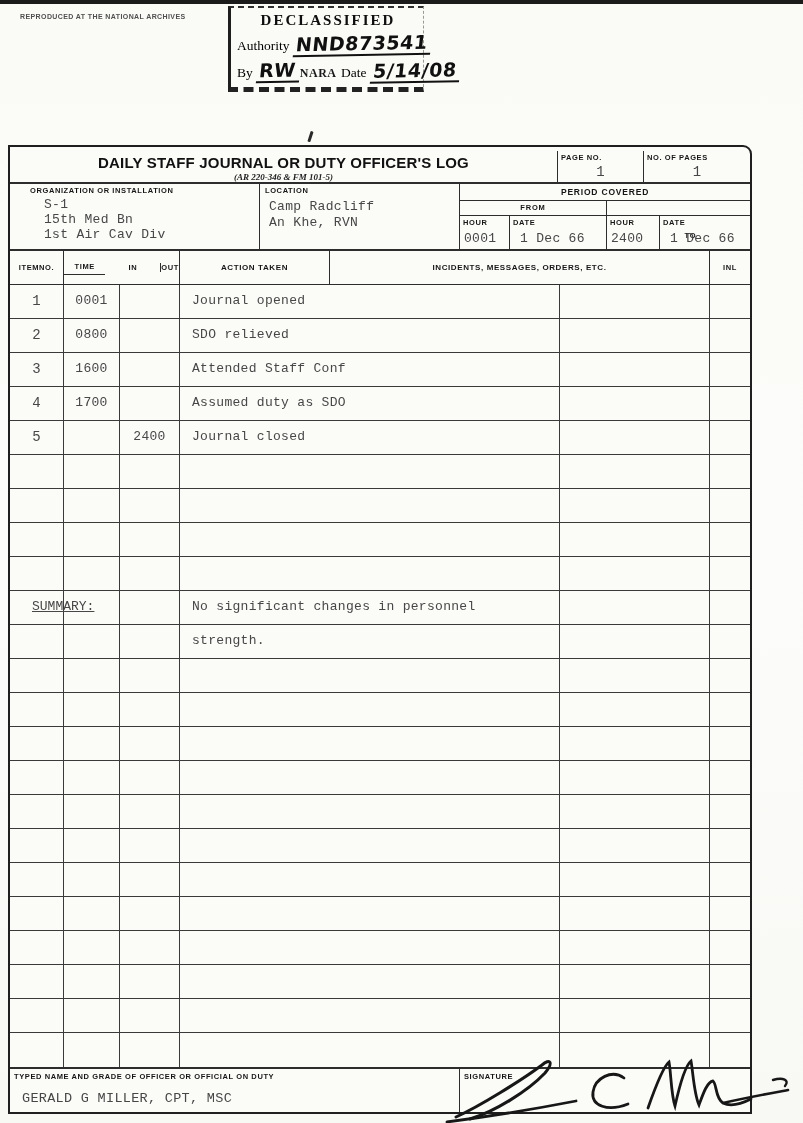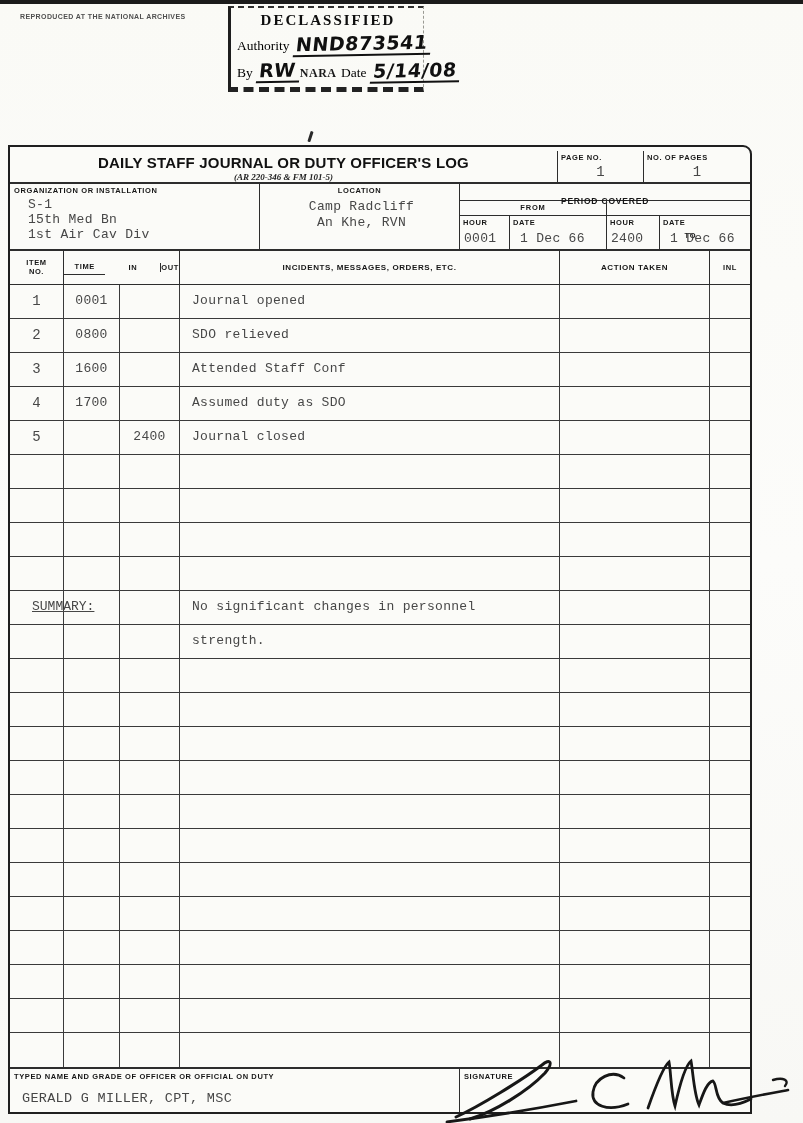--- a/index.html
+++ b/index.html
@@ -61,40 +61,40 @@
   
   .row-title{height:37px;display:flex;border-bottom:2px solid var(--line);align-items:flex-end;}
   .cell-title{flex:1;border-right:1.5px solid var(--line);text-align:center;padding-top:3px;}
   .form-title{font-size:15px;font-weight:700;letter-spacing:.2px;color:#111;}
   .form-subtitle{font-family:"Liberation Serif",serif;font-style:italic;font-weight:700;font-size:9px;color:#222;margin-top:1px;}
   .cell-pageno{width:86px;border-right:1.5px solid var(--line);padding:2px 3px;text-align:left;}
   .cell-pages{width:106px;padding:2px 3px;}
   .pageno-val{font-family:"Liberation Mono",monospace;font-size:14px;color:var(--type);text-align:center;margin-top:2px;}
   
   .row-org{height:68px;display:flex;border-bottom:2px solid var(--line);}
-  .cell-org{width:250px;border-right:1.5px solid var(--line);padding:2px 4px;}
-  .cell-loc{width:200px;border-right:1.5px solid var(--line);padding:2px 5px;text-align:center;}
+  .cell-org{width:250px;border-right:1.5px solid var(--line);padding:2px 20px;}
+  .cell-loc{width:200px;border-right:1.5px solid var(--line);padding:2px 5px;}
   .org-lines{margin:2px 0 0 14px;line-height:15px;}
   .loc-lines{margin:4px 0 0 4px;line-height:16px;}
   .cell-period{flex:1;display:flex;flex-direction:column;}
-  .period-label{height:17px;border-bottom:1.5px solid var(--line);text-align:center;font-size:8.5px;font-weight:700;letter-spacing:.8px;padding-top:12px;color:var(--label);}
+  .period-label{height:17px;border-bottom:1.5px solid var(--line);text-align:center;font-size:8.5px;font-weight:700;letter-spacing:.8px;padding-top:3px;color:var(--label);}
   .fromto{height:15px;display:flex;border-bottom:1.5px solid var(--line);gap:24px;}
   .fromto>div{text-align:center;font-size:7.5px;font-weight:700;letter-spacing:.8px;padding-top:2px;color:var(--label);}
   .ft-from{width:147px;border-right:1.5px solid var(--line);}
   .ft-to{flex:1;margin-top:28px;}
   .hourdate{flex:1;display:flex;}
   .hd-cell{position:relative;border-right:1.5px solid var(--line);}
   .hd-cell:last-child{border-right:none;}
   .hd-cell .lbl{position:absolute;top:2px;left:3px;}
   .hd-cell .type{position:absolute;bottom:3px;left:4px;}
   .w-hour1{width:50px;}.w-date1{width:97px;}.w-hour2{width:53px;}.w-date2{flex:1;}
   
   .thead{height:34px;display:flex;border-bottom:1.5px solid var(--line);}
   .th{display:flex;align-items:center;justify-content:center;text-align:center;border-right:1.5px solid var(--line);}
-  .th-item{width:54px;flex-direction:column;line-height:9px;}
+  .th-item{width:54px;flex-direction:row;line-height:9px;}
   .th-time{width:116px;padding:0;}
   .time-top{height:16px;border-bottom:1.2px solid var(--line);width:100%;display:flex;align-items:center;justify-content:center;}
   .time-bottom{flex:1;display:flex;width:100%;}
   .time-bottom .in{width:56px;border-right:1.2px solid var(--line);display:flex;align-items:center;justify-content:center;}
   .time-bottom .out{flex:1;display:flex;align-items:center;justify-content:flex-end;}
   .th-incidents{flex:1;}
   .th-incidents .lbl,.th-action .lbl{font-size:8px;}
   .th-action{width:150px;}
   .th-inl{width:40px;border-right:none;}
   
@@ -212,25 +212,25 @@
         </div>
       <div class="time-bottom">
         <div class="in">
             <span class="lbl">IN</span>
           </div>
         <div class="out">
             <span class="lbl">OUT</span>
           </div>
       </div>
     </div>
+    <div class="th th-action">
+      <span class="lbl">ACTION TAKEN</span>
+    </div>
     <div class="th th-incidents">
       <span class="lbl">INCIDENTS, MESSAGES, ORDERS, ETC.</span>
-    </div>
-    <div class="th th-action">
-      <span class="lbl">ACTION TAKEN</span>
     </div>
     <div class="th th-inl">
       <span class="lbl">INL</span>
     </div>
   </div>
 
   <div class="tbody">
       <div class="trow">
         <div class="cell c-item type">1</div>
         <div class="cell c-in type">0001</div>

